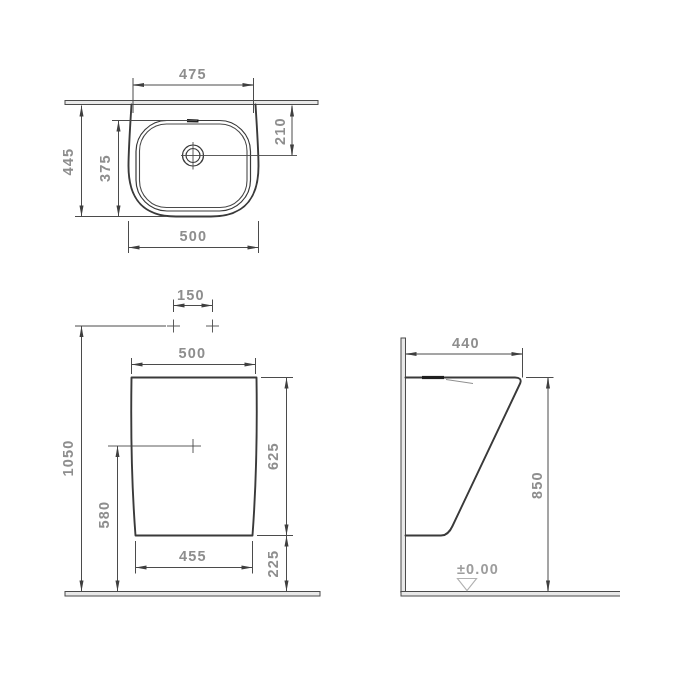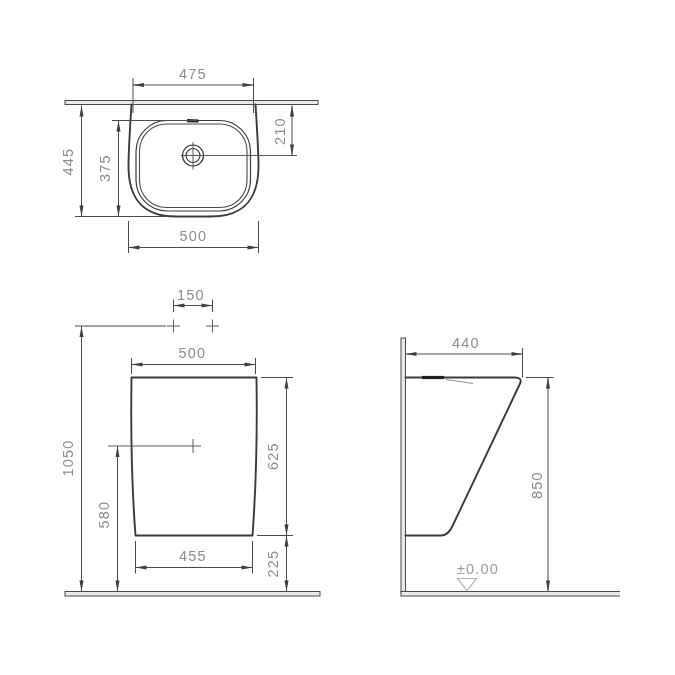--- a/index.html
+++ b/index.html
@@ -1,16 +1,16 @@
 <!DOCTYPE html>
 <html><head>
 <meta charset="utf-8">
 <style>
   html,body{margin:0;padding:0;background:#ffffff;}
-  .stage{position:relative;width:620px;height:675px;background:#ffffff;overflow:hidden;}
+  .stage{position:relative;width:620px;height:675px;background:#ffffff;overflow:hidden;font-weight:bold;}
   svg{display:block;}
   .obj{stroke:#3a3a3a;stroke-width:1.9;fill:none;stroke-linecap:round;stroke-linejoin:round;}
   .objthin{stroke:#3a3a3a;stroke-width:1.2;fill:none;}
   .rim{stroke:#4a4a4a;stroke-width:1.1;fill:none;}
   .dim{stroke:#4b4b4b;stroke-width:1;fill:none;}
   .ctr{stroke:#4b4b4b;stroke-width:0.9;fill:none;}
   .arr{fill:#3f3f3f;stroke:none;}
   .bar{fill:#e9e9e9;stroke:#4b4b4b;stroke-width:1;}
   .txt{fill:#8e8e8e;font-family:"Liberation Sans","DejaVu Sans",sans-serif;
        font-size:14.5px;letter-spacing:1.2px;}

